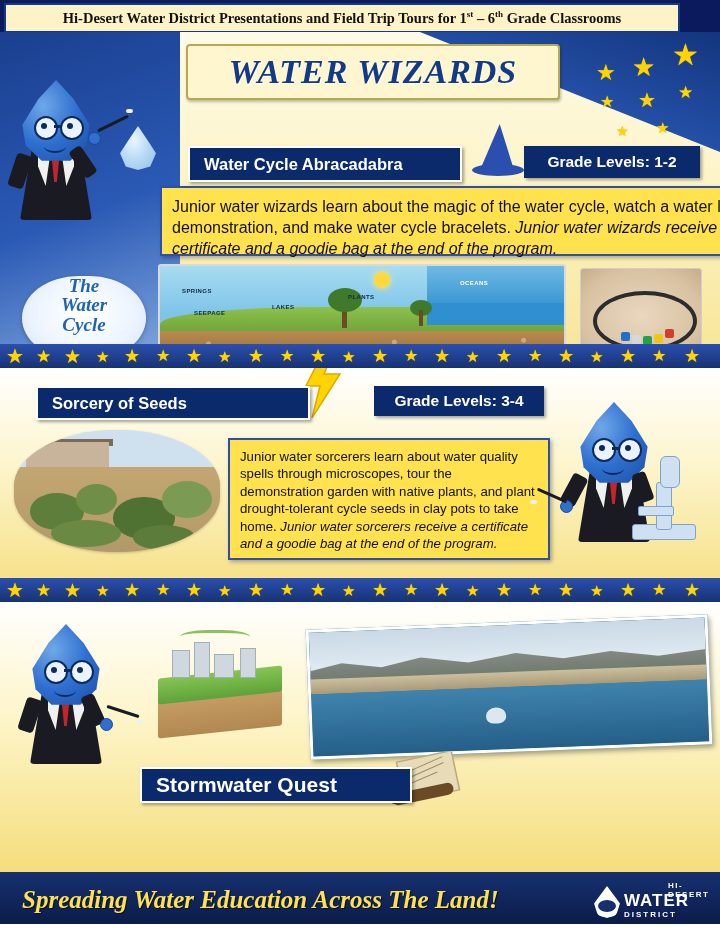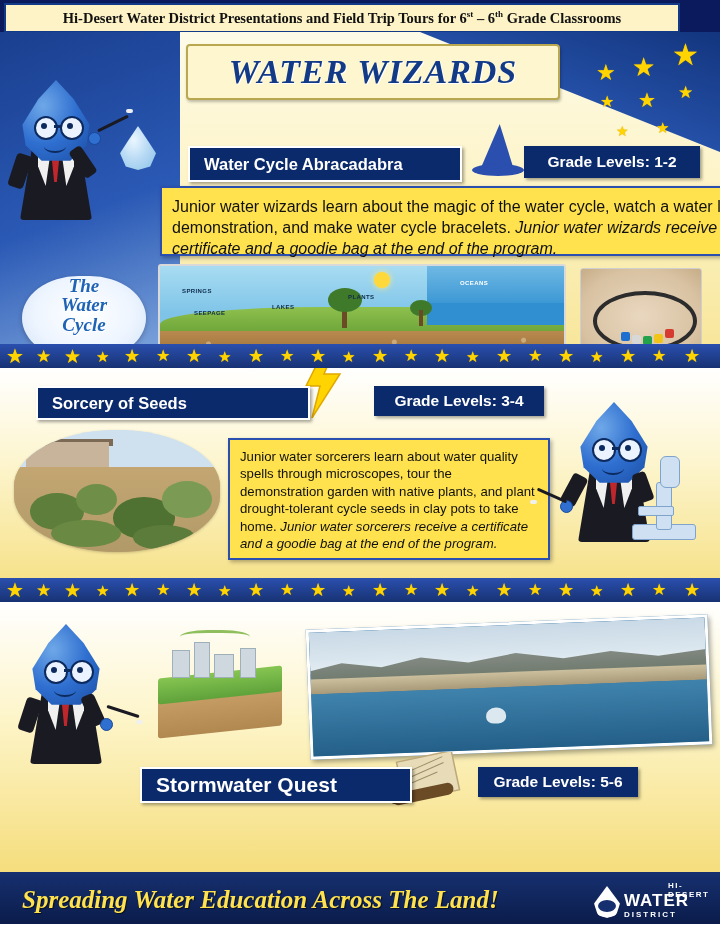--- a/index.html
+++ b/index.html
@@ -379,21 +379,21 @@
   .ms-arm{position:absolute;background:#cfe0f2;border:1.5px solid #7fa4cc;}
 </style>
 </head>
 <body>
 
 <div class="page">
 
   <div class="header-bar">
     <div class="header-inner">
       <div class="header-title">
-        <span>Hi-Desert Water District Presentations and Field Trip Tours for 6</span><sup>st</sup><span> – 6</span><sup>th</sup><span> Grade Classrooms</span>
+        <span>Hi-Desert Water District Presentations and Field Trip Tours for 1</span><sup>st</sup><span> – 6</span><sup>th</sup><span> Grade Classrooms</span>
       </div>
     </div>
   </div>
 
   <div class="sec1">
     <div class="sec1-blue"></div>
     <div class="sec1-bluecorner"></div>
 
     <span class="star" style="left:596px;top:30px;font-size:22px;">★</span>
     <span class="star" style="left:632px;top:22px;font-size:26px;">★</span>
@@ -640,23 +640,20 @@
           <line x1="22" y1="28" x2="52" y2="22" transform="rotate(-12 42 24)"></line>
         </g>
         <rect x="6" y="36" width="62" height="12" rx="6" fill="#6b4a26" transform="rotate(-12 37 42)"></rect>
         <rect x="2" y="32" width="12" height="20" rx="6" fill="#4e351a" transform="rotate(-12 8 42)"></rect>
       </svg>
     </div>
 
     <div class="label-box s3-title">
       <span>Stormwater Quest</span>
     </div>
-    <div class="grade-box s3-grade">
-      <span>Grade Levels: 5-6</span>
-    </div>
 
   </div>
 
   <div class="footer">
     <div class="footer-text">Spreading Water Education Across The Land!</div>
     <div class="logo">
       <div class="drop"></div>
       <div class="l1">HI-DESERT</div>
       <div class="l2">WATER</div>
       <div class="l3">DISTRICT</div>

